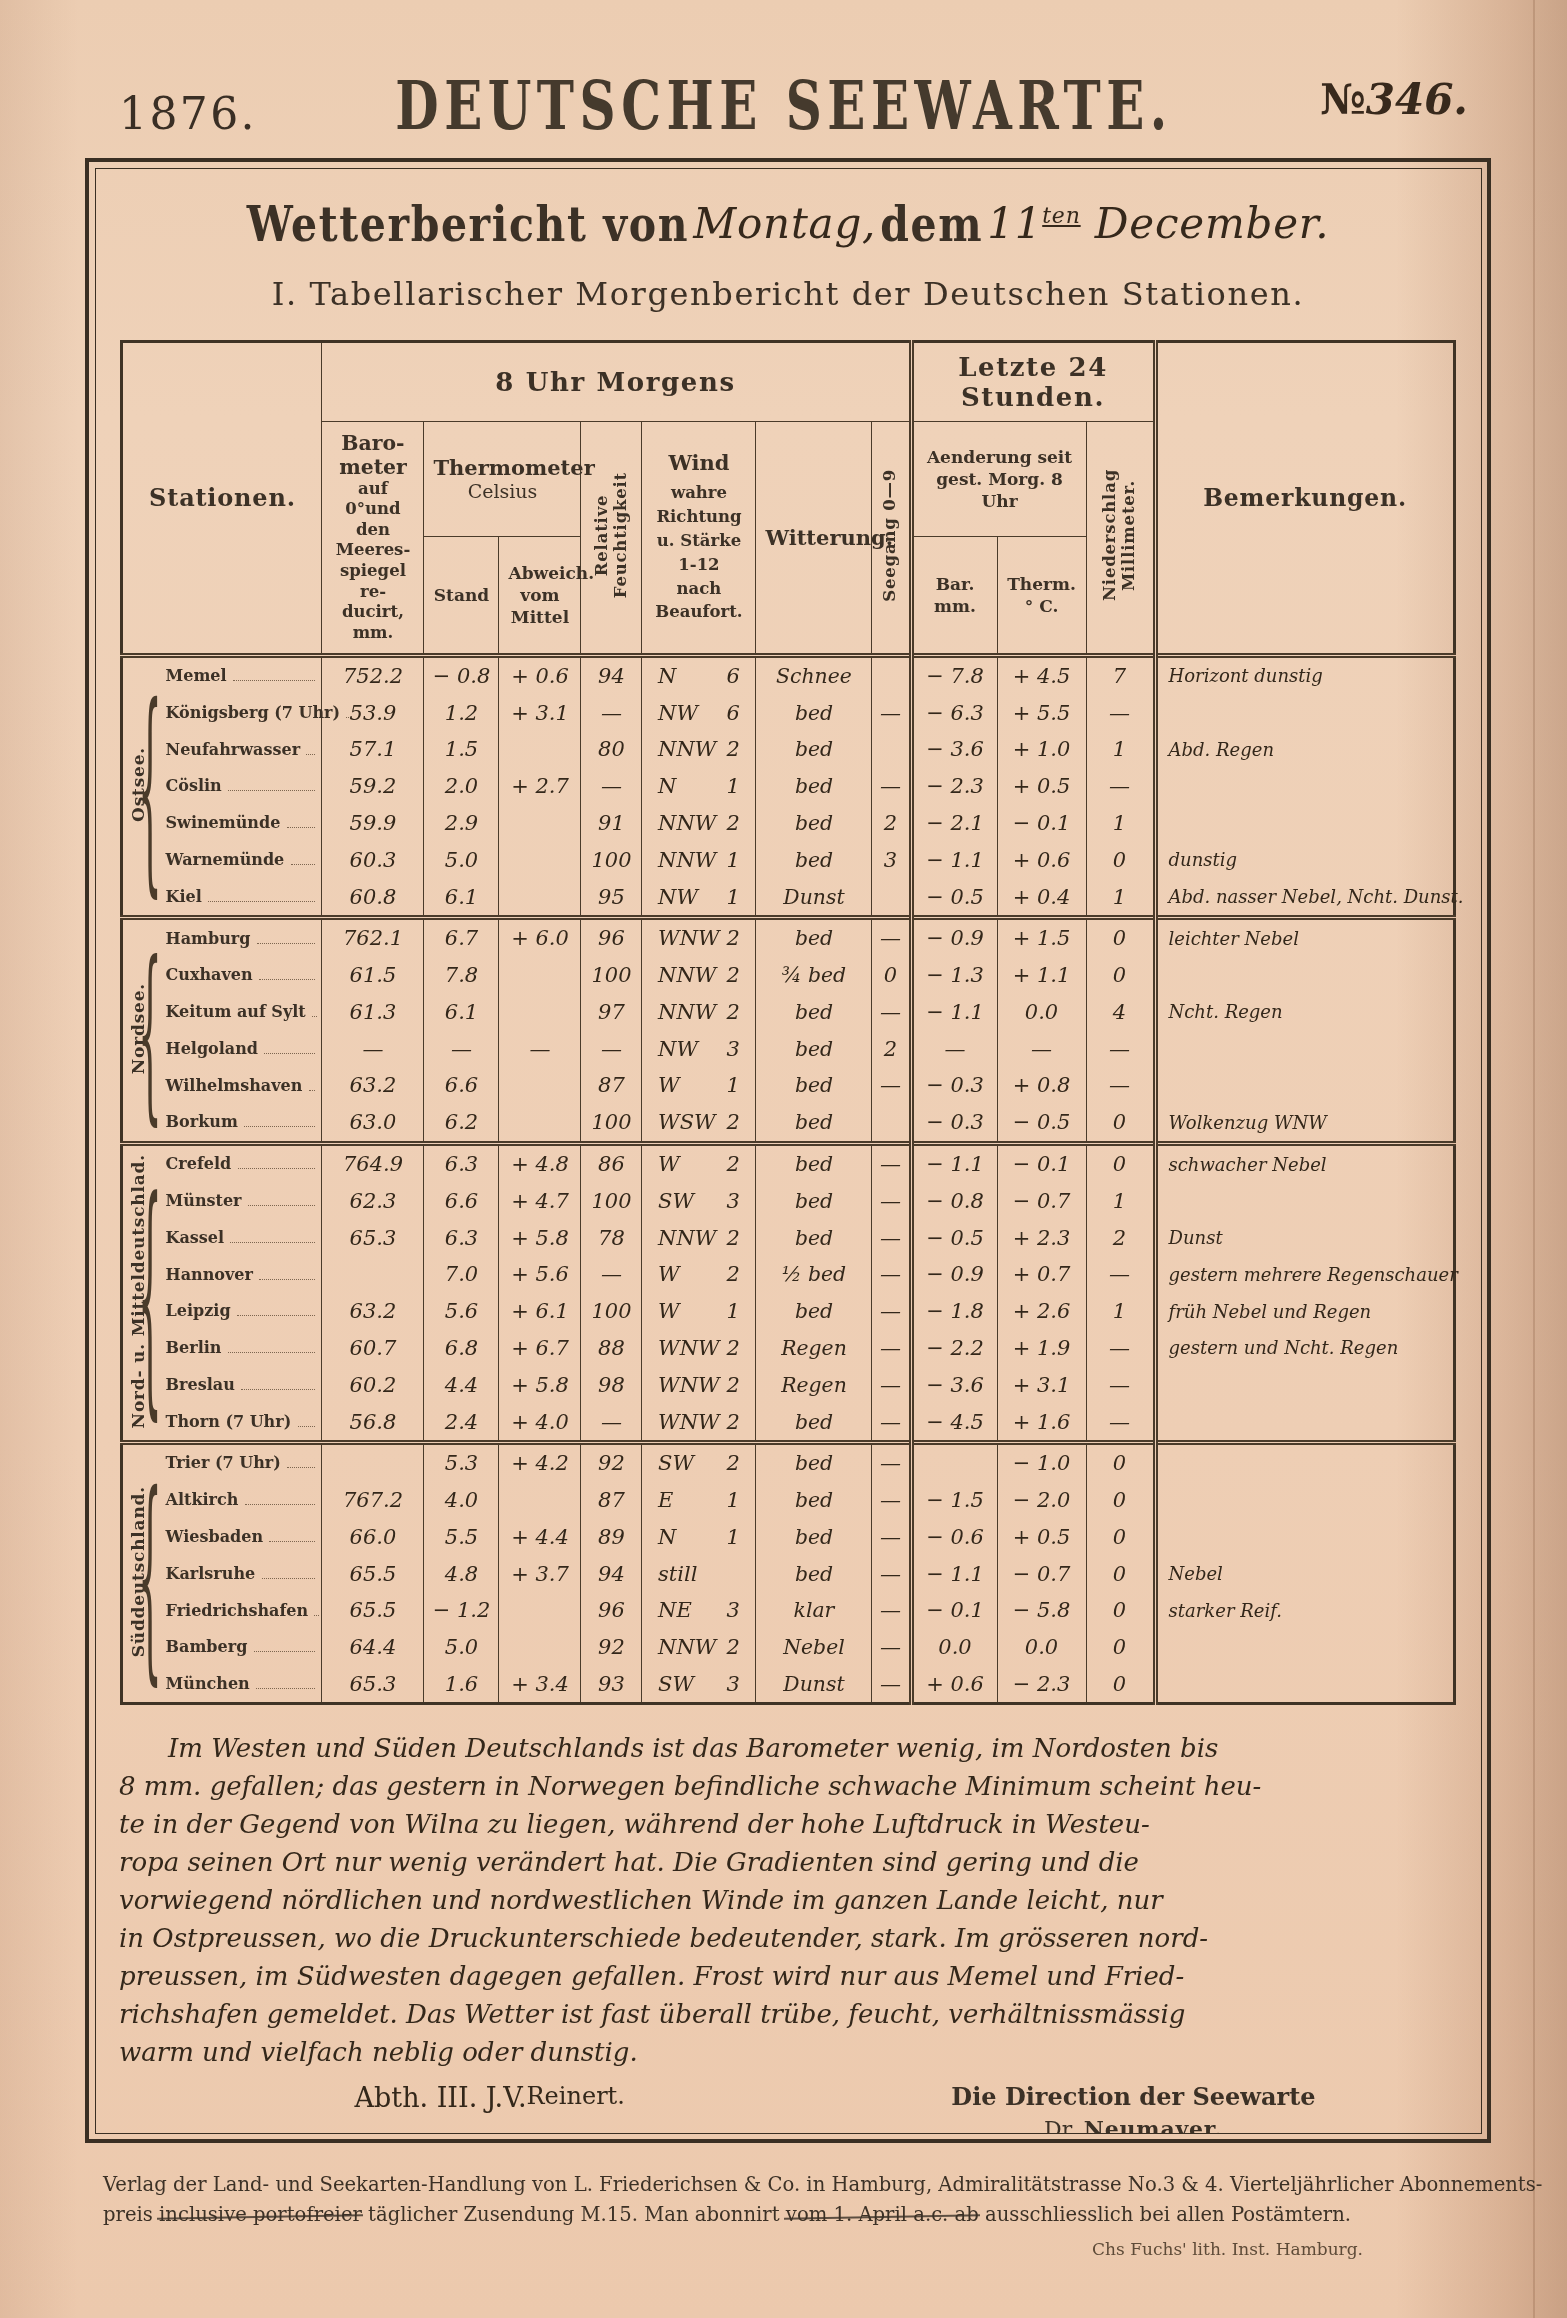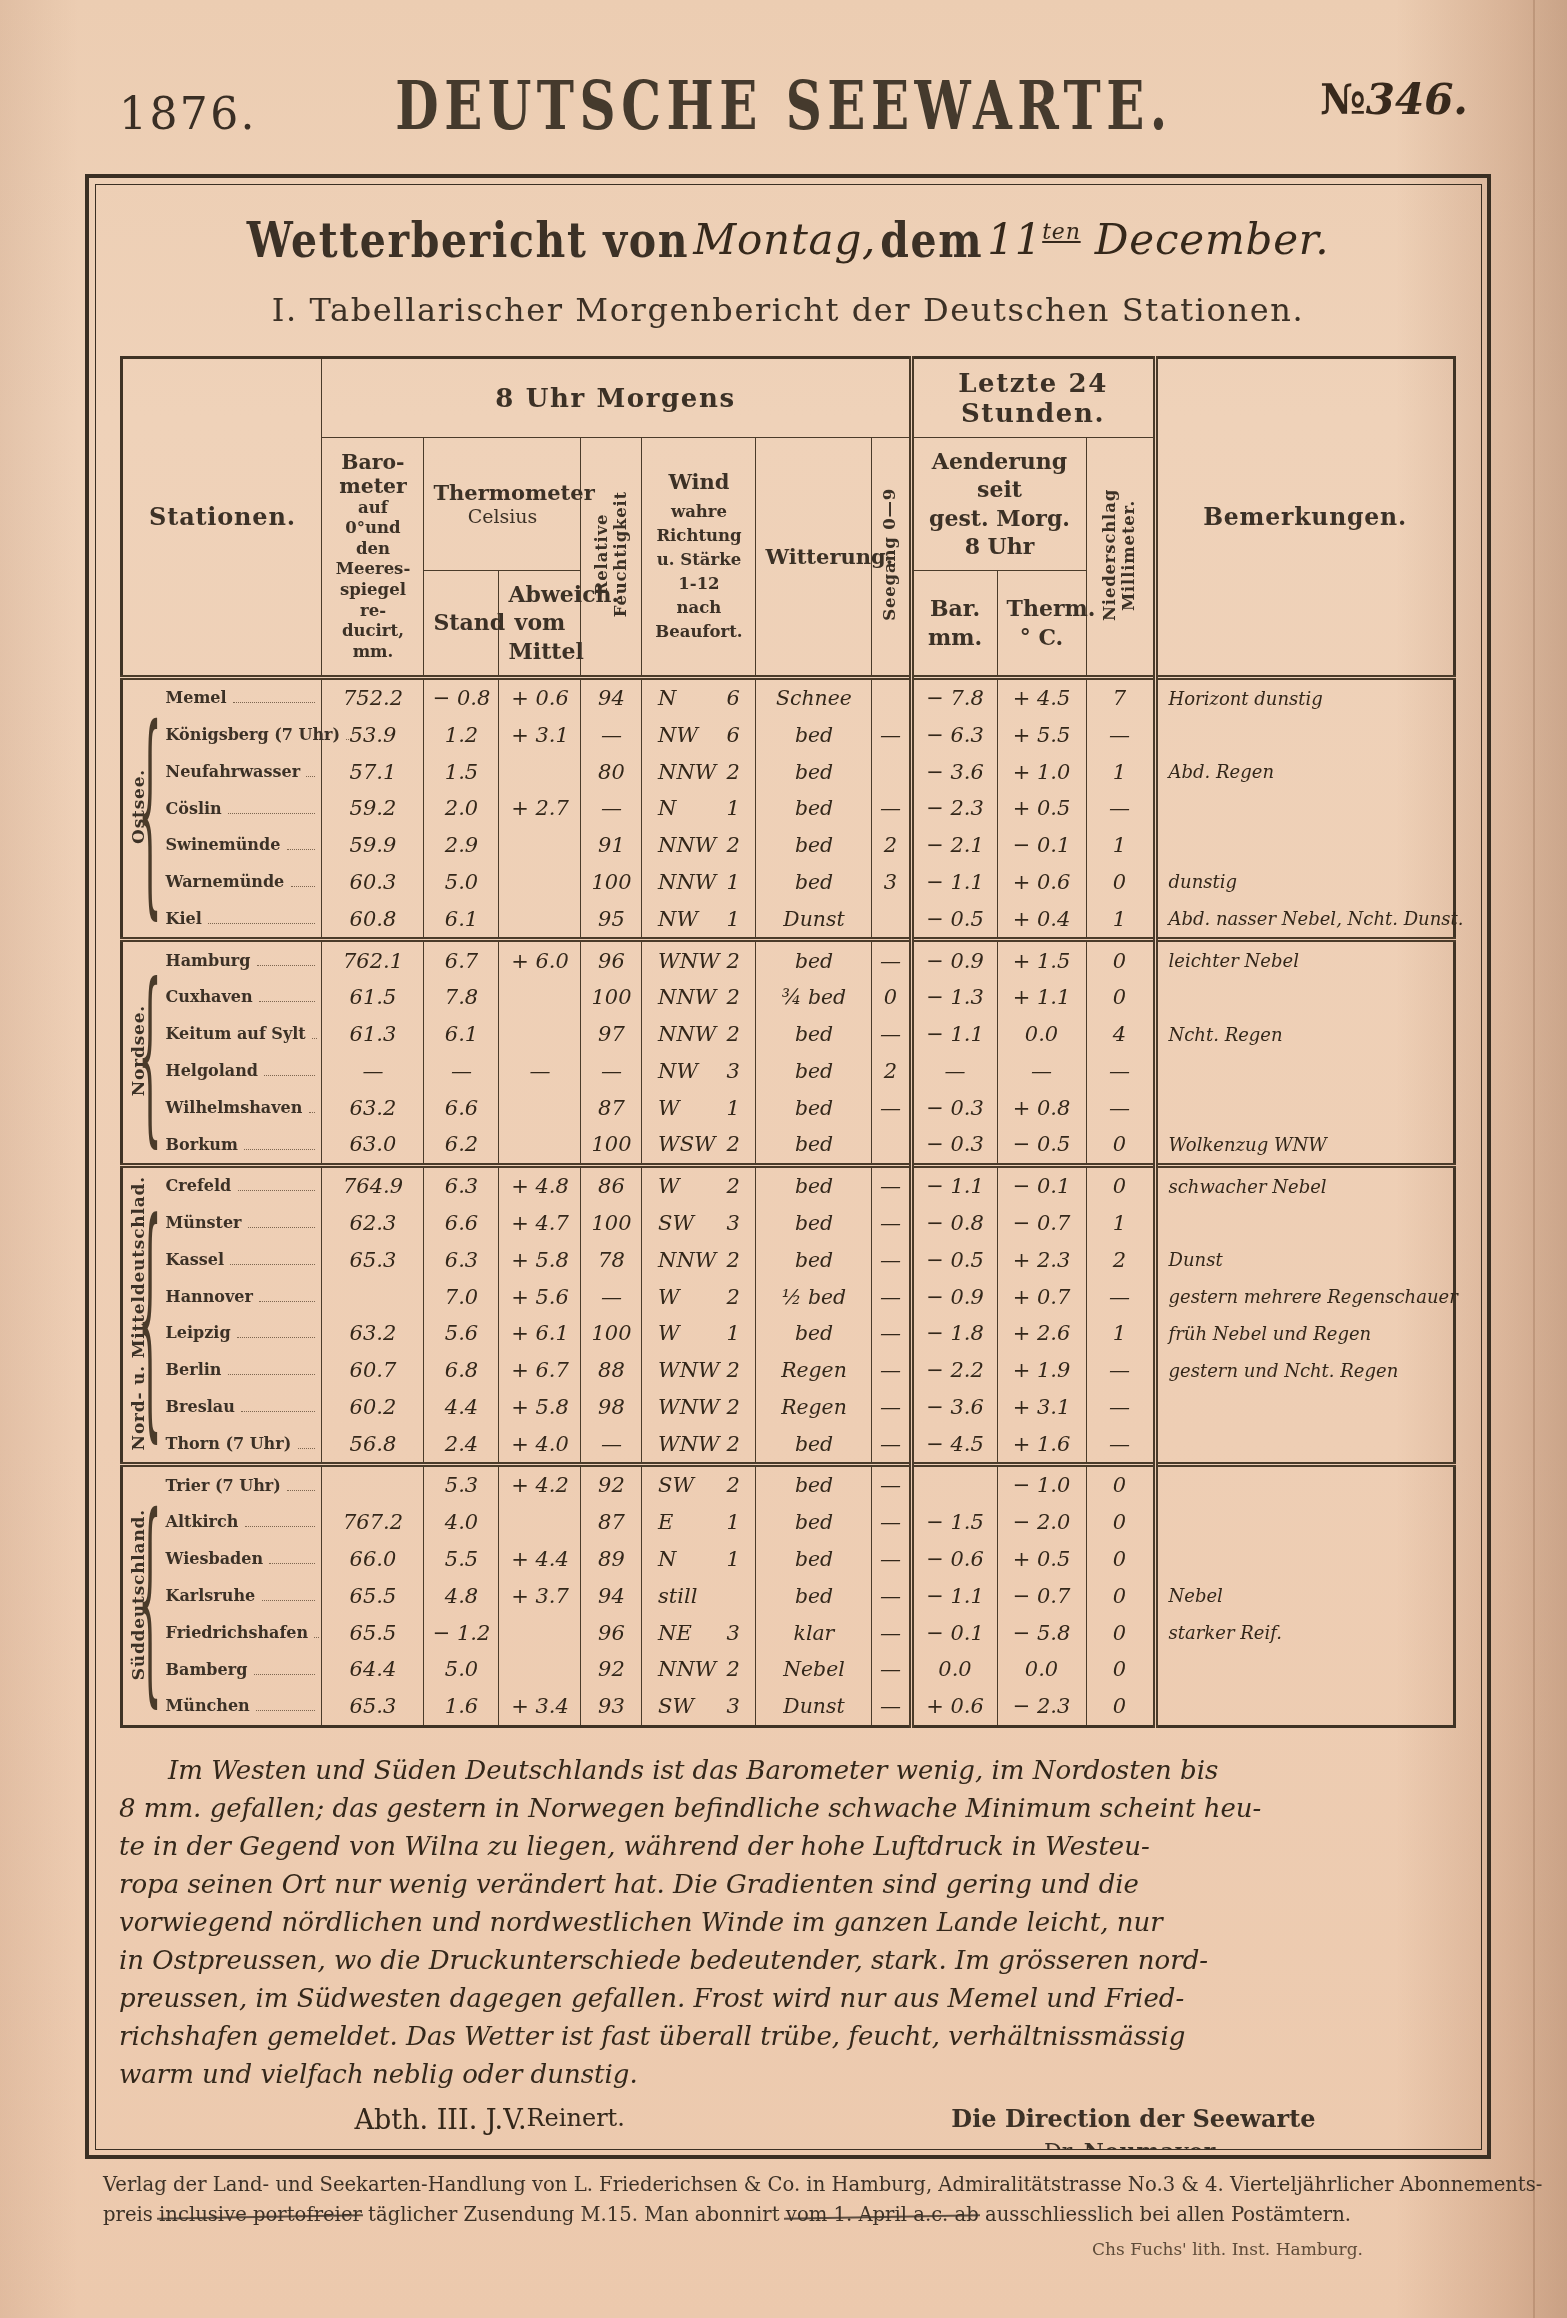--- a/index.html
+++ b/index.html
@@ -10,21 +10,21 @@
       linear-gradient(90deg, rgba(120,60,30,.10) 0%, rgba(120,60,30,0) 5%, rgba(120,60,30,0) 89%, rgba(130,65,30,.18) 96%, rgba(110,55,25,.28) 100%),
       linear-gradient(180deg, #eccdb2 0%, #efd2b9 18%, #eeceb4 62%, #ecc9ad 100%);}
   .crease{position:absolute;top:0;right:33px;width:2.4px;height:100%;background:rgba(100,55,30,.18);}
   
   .year{position:absolute;left:119px;top:88px;font-size:44px;letter-spacing:2.4px;}
   .masthead{position:absolute;left:0;top:66px;width:100%;text-align:center;font-size:50px;font-weight:bold;
     letter-spacing:5.5px;transform:scaleY(1.35);transform-origin:top center;color:#453a2d;}
   .issue{position:absolute;right:100px;top:75px;font-size:42px;font-style:italic;font-weight:bold;color:#38291c;}
   .issue .no-sign{font-style:normal;}
   
-  .sheet{position:absolute;left:85px;top:174px;width:1406px;height:1985px;border:4.7px solid #3a2f23;box-sizing:border-box;}
+  .sheet{position:absolute;left:85px;top:158px;width:1406px;height:1985px;border:4.7px solid #3a2f23;box-sizing:border-box;}
   .sheet-inner{position:absolute;left:5.5px;top:5.5px;right:5.5px;bottom:5.5px;border:1.6px solid #3a2f23;overflow:hidden;}
   .doc-title{margin-top:30px;text-align:center;white-space:nowrap;}
   .printed-cond{display:inline-block;font-weight:bold;font-size:41px;transform:scaleY(1.18);letter-spacing:1.6px;color:#3c3126;}
   .hw{font-style:italic;color:#35281b;}
   .doc-title .hw{font-size:42px;letter-spacing:0.8px;}
   .usup{font-size:22px;text-decoration:underline;vertical-align:super;}
   .doc-subtitle{margin-top:27px;text-align:center;font-size:32px;letter-spacing:1.6px;color:#3c3126;}
   
   table.wx{margin:27px auto 0 auto;border-collapse:collapse;table-layout:fixed;width:1333px;
     border:3.1px solid #3f3325;}
@@ -32,21 +32,21 @@
   .wx td{border-left:1.6px solid #4a3b2a;border-right:1.6px solid #4a3b2a;border-top:none;border-bottom:none;
     padding:2.4px 1.6px;height:32px;vertical-align:middle;text-align:center;}
   .wx tr.group-start td{border-top:5.5px double #4a3b2a;}
   .pre{white-space:pre-line;}
   .h1-big{font-size:26px;letter-spacing:1.6px;height:44px;}
   .h-stationen{font-size:24px;letter-spacing:0.8px;}
   .h-baro .tt{font-size:20.4px;}
   .h-baro .sub{font-size:16.5px;font-weight:bold;line-height:1.25;}
   .h-thermo .tt{font-size:21px;}
   .h-thermo .cc{font-size:19px;font-weight:normal;}
-  .h-small{font-size:22px;line-height:1.3;margin-top:40px;}
+  .h-small{font-size:17px;line-height:1.3;margin-top:40px;}
   .h-wind .tt{font-size:21px;margin-bottom:6.3px;}
   .h-wind .sub{font-size:16.5px;font-weight:bold;line-height:1.45;}
   .h-witt{font-size:21px;}
   .h-bem{font-size:23.5px;letter-spacing:0.8px;}
   .vert-text{writing-mode:vertical-rl;transform:rotate(180deg);white-space:pre-line;line-height:1.15;
     display:inline-block;font-size:16.5px;letter-spacing:0.8px;}
   .dsep{border-left:5.5px double #4a3b2a !important;}
   
   .groupcell{position:relative;border-right:none !important;width:31px;}
   .groupcell .vlabel{writing-mode:vertical-rl;transform:rotate(180deg);display:inline-block;

